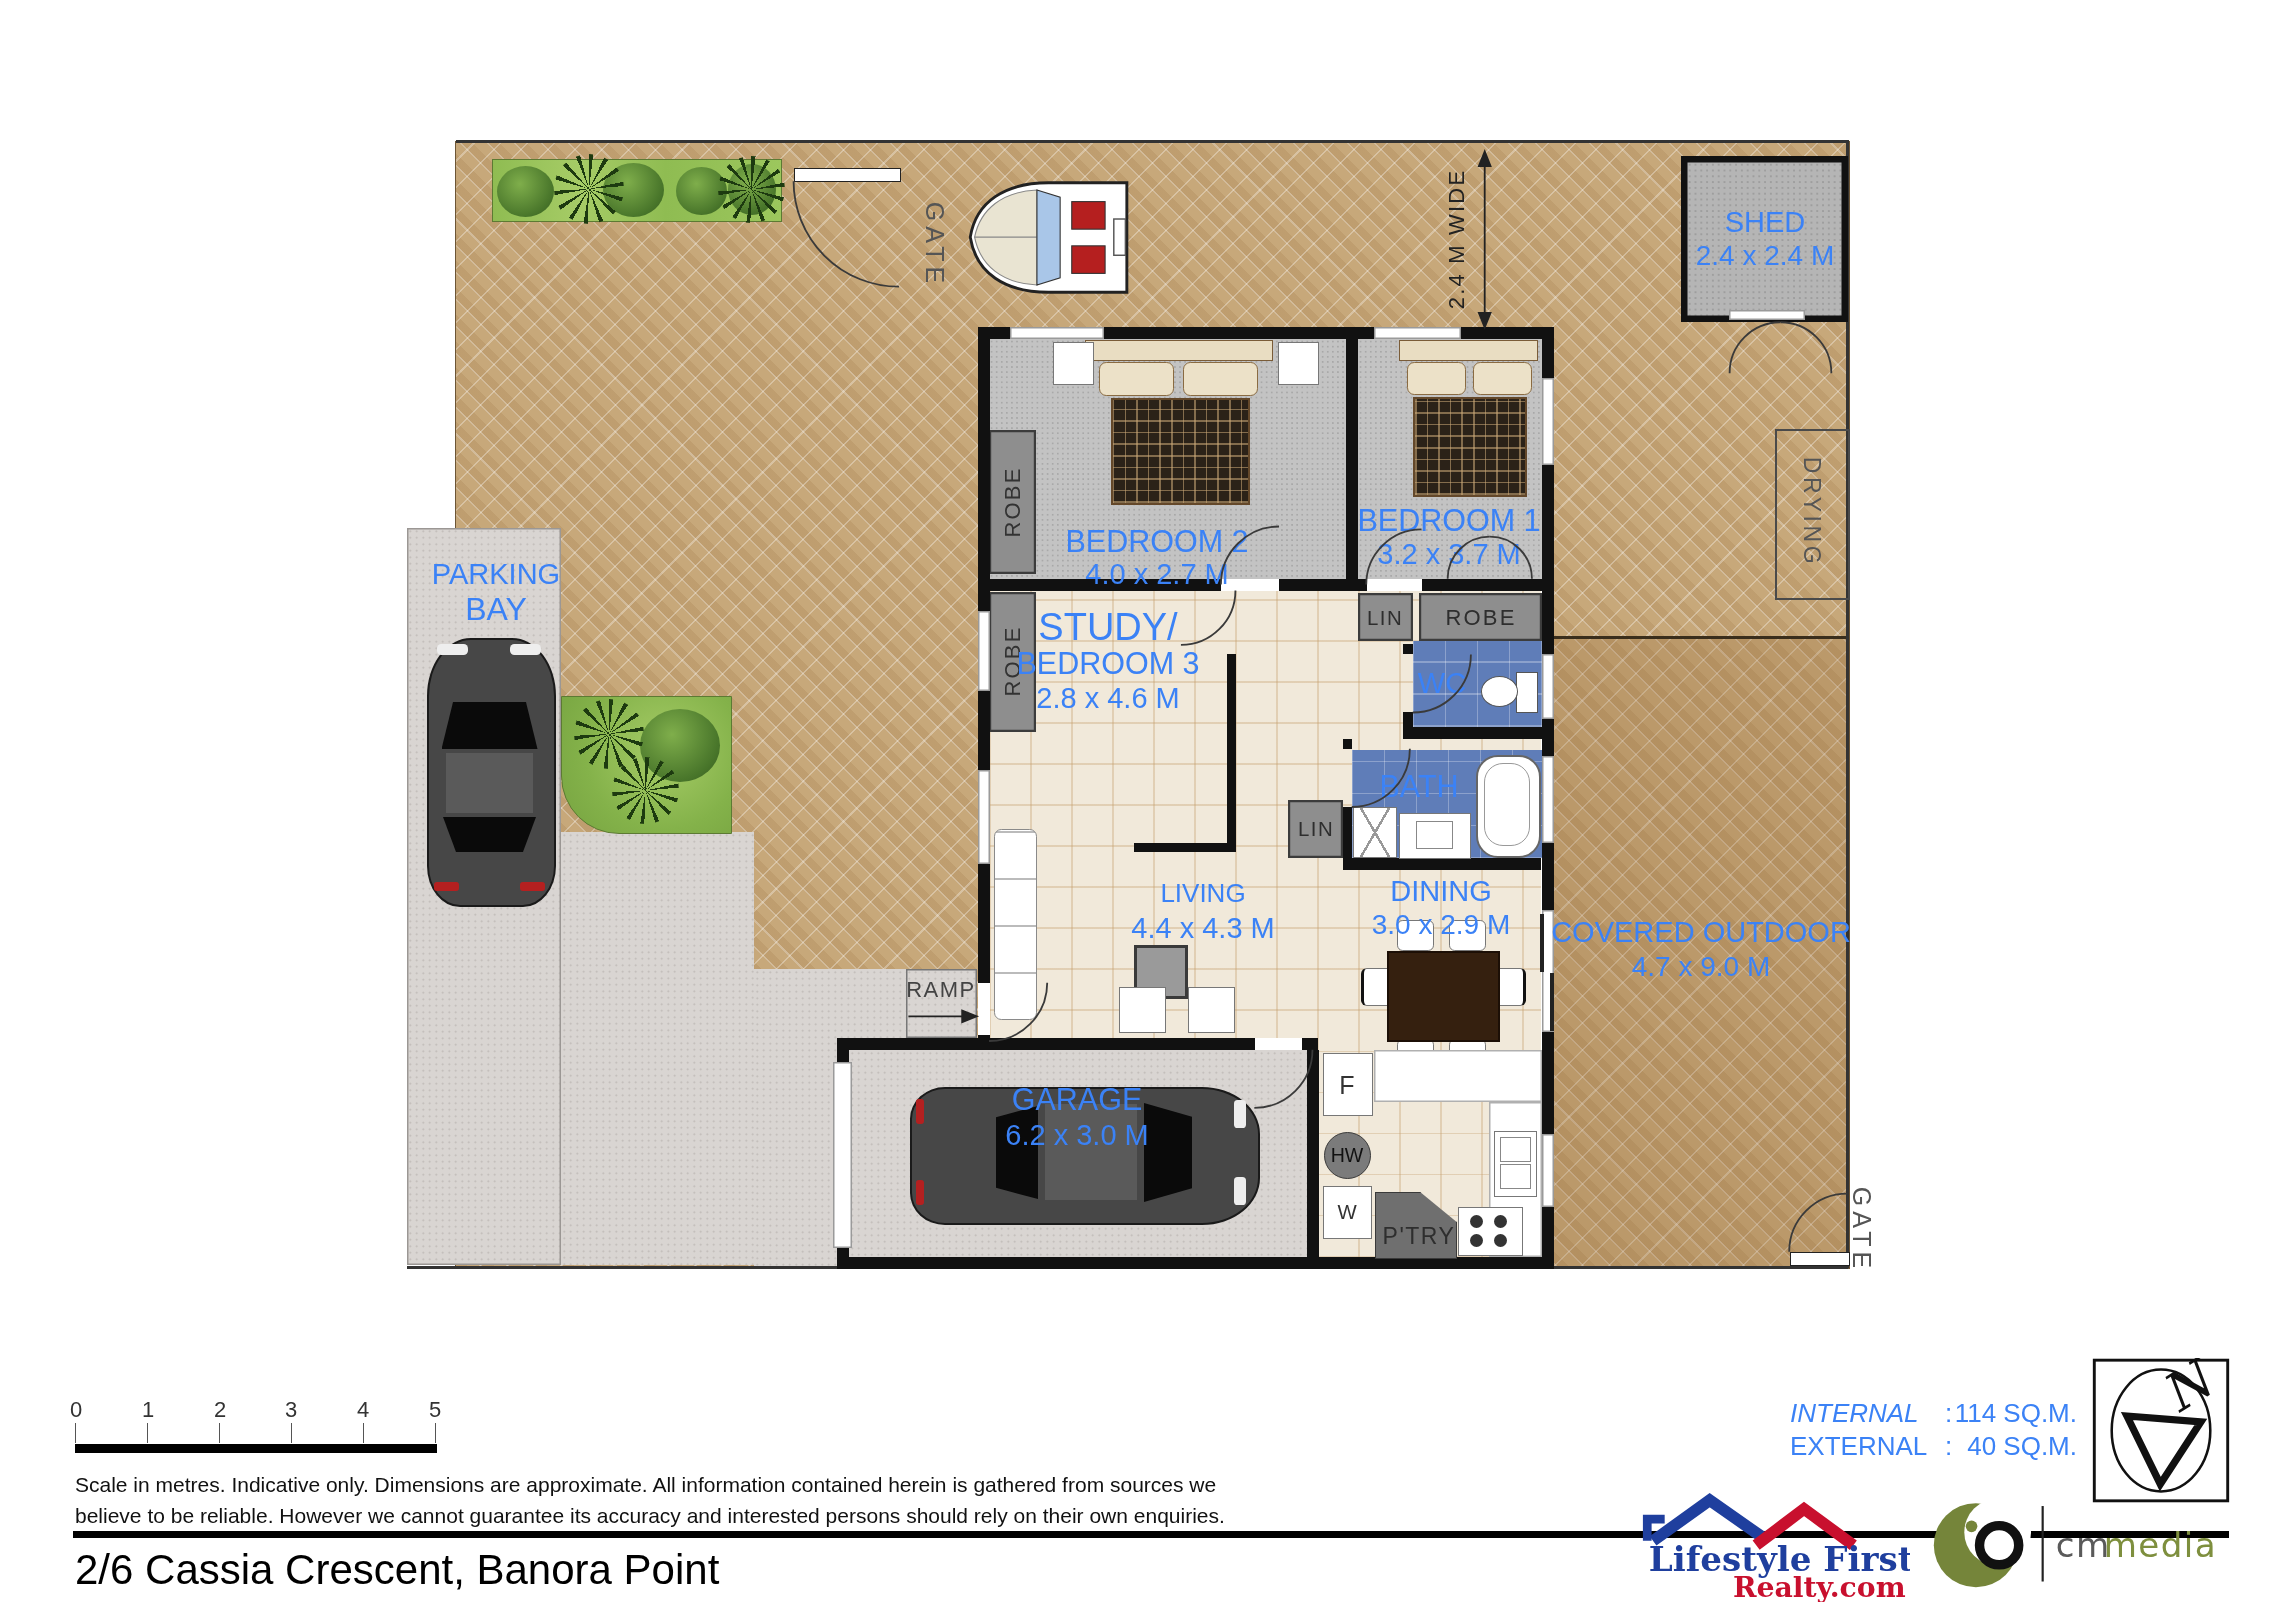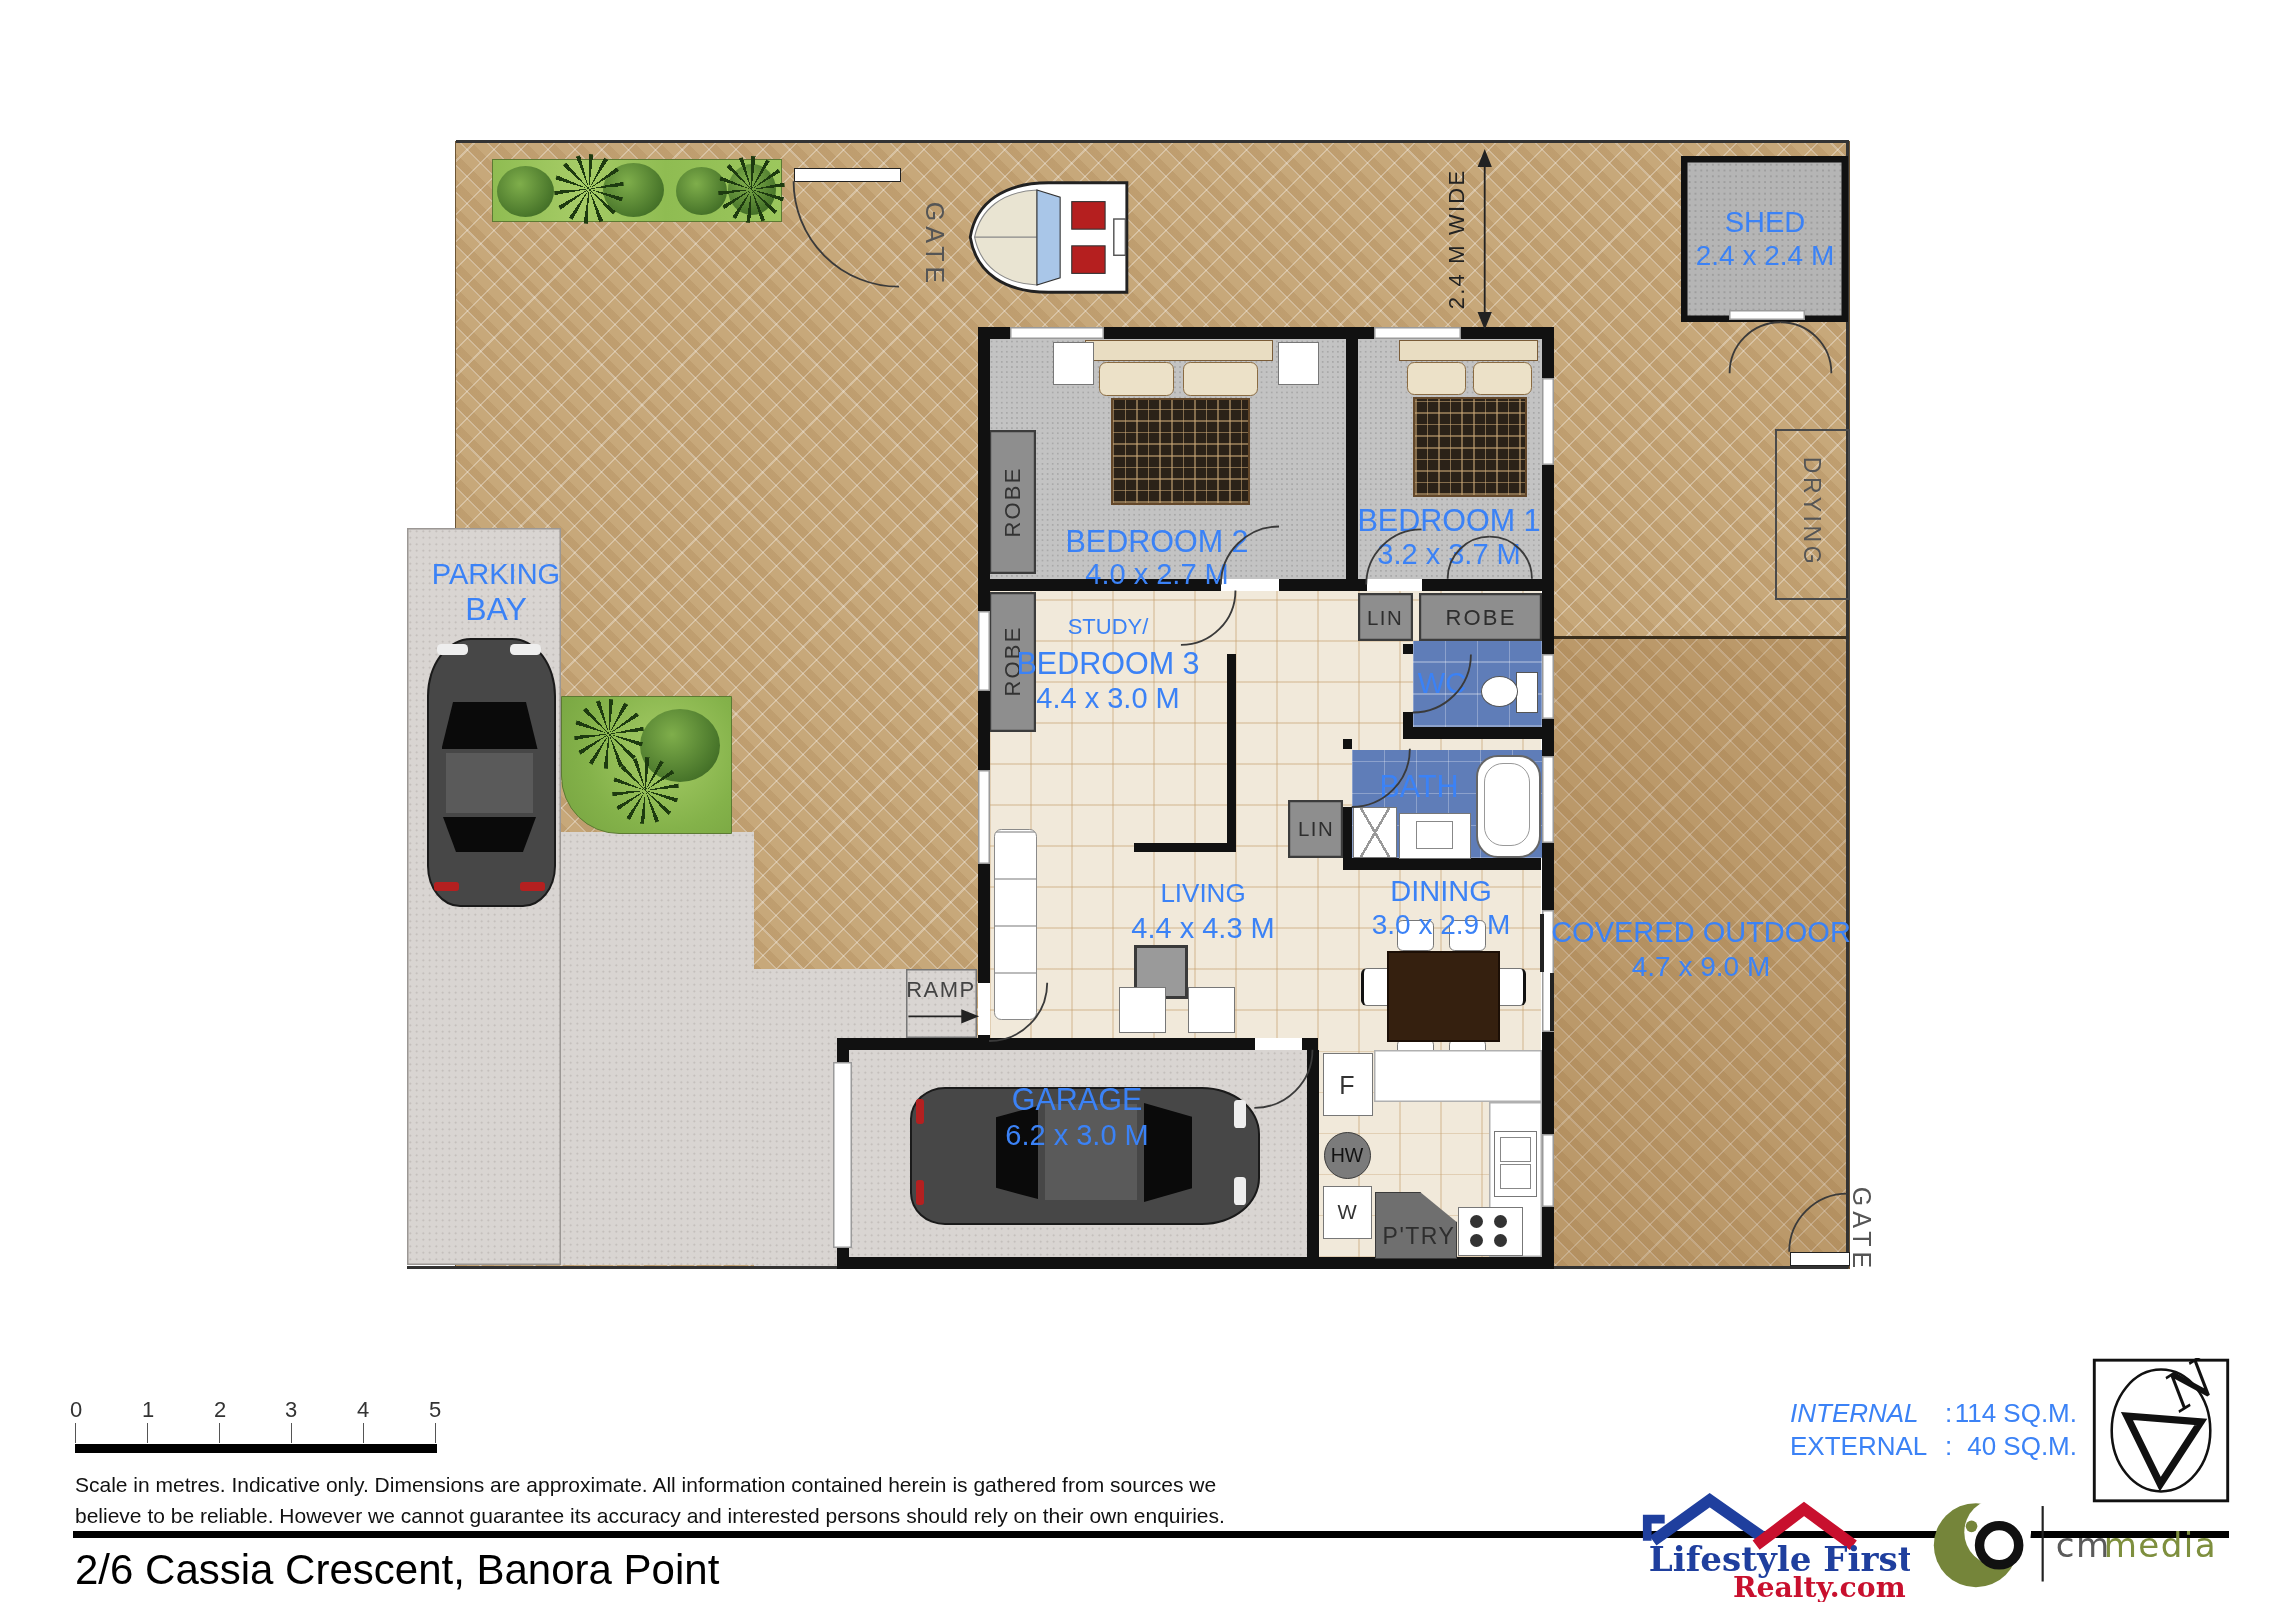--- a/index.html
+++ b/index.html
@@ -248,23 +248,23 @@
     <div class="abs" style="left:324px;top:90px;width:11.6px;height:28px;background:#eee;border-radius:3.6px;"></div>
     <div class="abs" style="left:86px;top:19px;width:42px;height:93px;background:#0a0a0a;clip-path:polygon(0 12%,100% 0,100% 100%,0 88%);"></div>
     <div class="abs" style="left:135px;top:17.4px;width:92px;height:96px;background:#5a5a5a;"></div>
     <div class="abs" style="left:234px;top:16px;width:48px;height:99px;background:#0a0a0a;clip-path:polygon(0 0,100% 14%,100% 86%,0 100%);"></div>
   </div>
 
   <span class="lbl" style="left:1157px;top:541px;font-size:30.5px;">BEDROOM 2</span>
   <span class="lbl" style="left:1157px;top:574px;font-size:29px;">4.0 x 2.7 M</span>
   <span class="lbl" style="left:1449px;top:520px;font-size:30.5px;">BEDROOM 1</span>
   <span class="lbl" style="left:1449px;top:554px;font-size:29px;">3.2 x 3.7 M</span>
-  <span class="lbl" style="left:1108px;top:627px;font-size:22px;">STUDY/</span>
+  <span class="lbl" style="left:1108px;top:627px;font-size:38px;">STUDY/</span>
   <span class="lbl" style="left:1108px;top:663px;font-size:30.5px;">BEDROOM 3</span>
-  <span class="lbl" style="left:1108px;top:698px;font-size:29px;">4.4 x 3.0 M</span>
+  <span class="lbl" style="left:1108px;top:698px;font-size:29px;">2.8 x 4.6 M</span>
   <span class="lbl" style="left:1203px;top:893px;font-size:26px;">LIVING</span>
   <span class="lbl" style="left:1203px;top:928px;font-size:29px;">4.4 x 4.3 M</span>
   <span class="lbl" style="left:1441px;top:891px;font-size:29px;">DINING</span>
   <span class="lbl" style="left:1441px;top:925px;font-size:28px;">3.0 x 2.9 M</span>
   <span class="lbl" style="left:1077px;top:1099px;font-size:30.5px;">GARAGE</span>
   <span class="lbl" style="left:1077px;top:1135px;font-size:29px;">6.2 x 3.0 M</span>
   <span class="lbl" style="left:1442px;top:683px;font-size:29px;">WC</span>
   <span class="lbl" style="left:1419px;top:786px;font-size:30.5px;">BATH</span>
   <span class="lbl" style="left:1701px;top:932px;font-size:29px;">COVERED OUTDOOR</span>
   <span class="lbl" style="left:1701px;top:967px;font-size:28px;">4.7 x 9.0 M</span>

